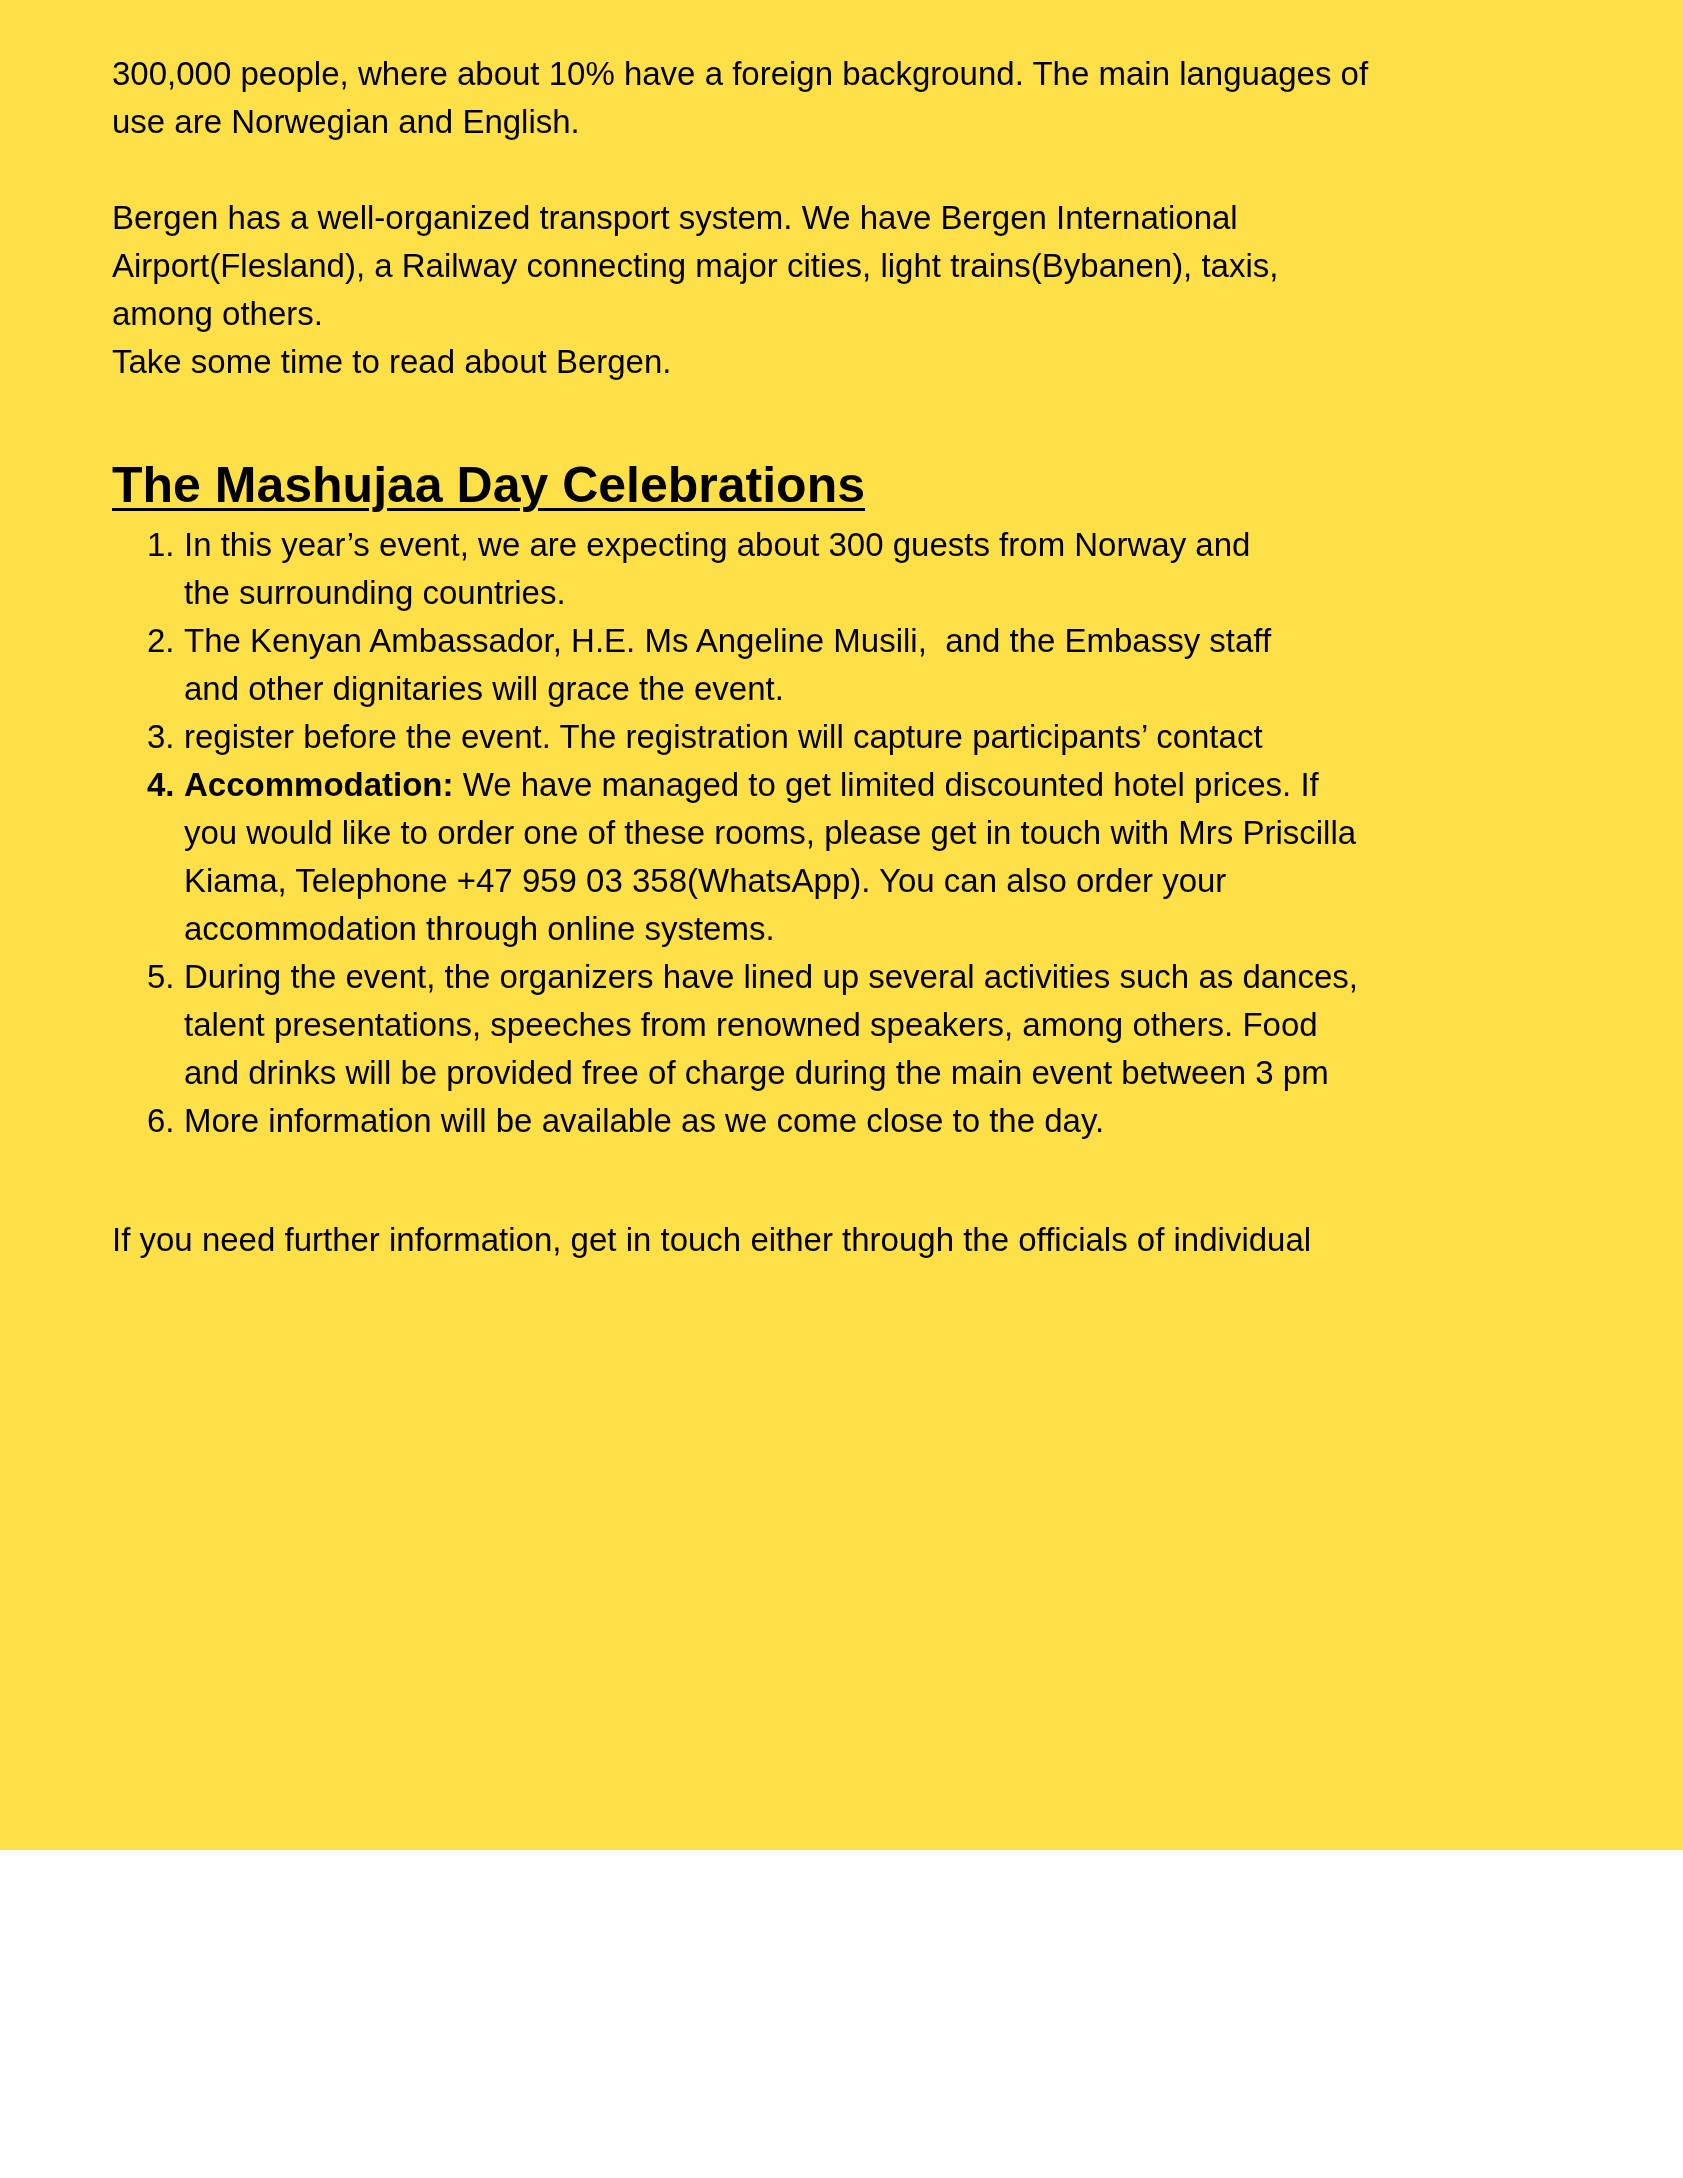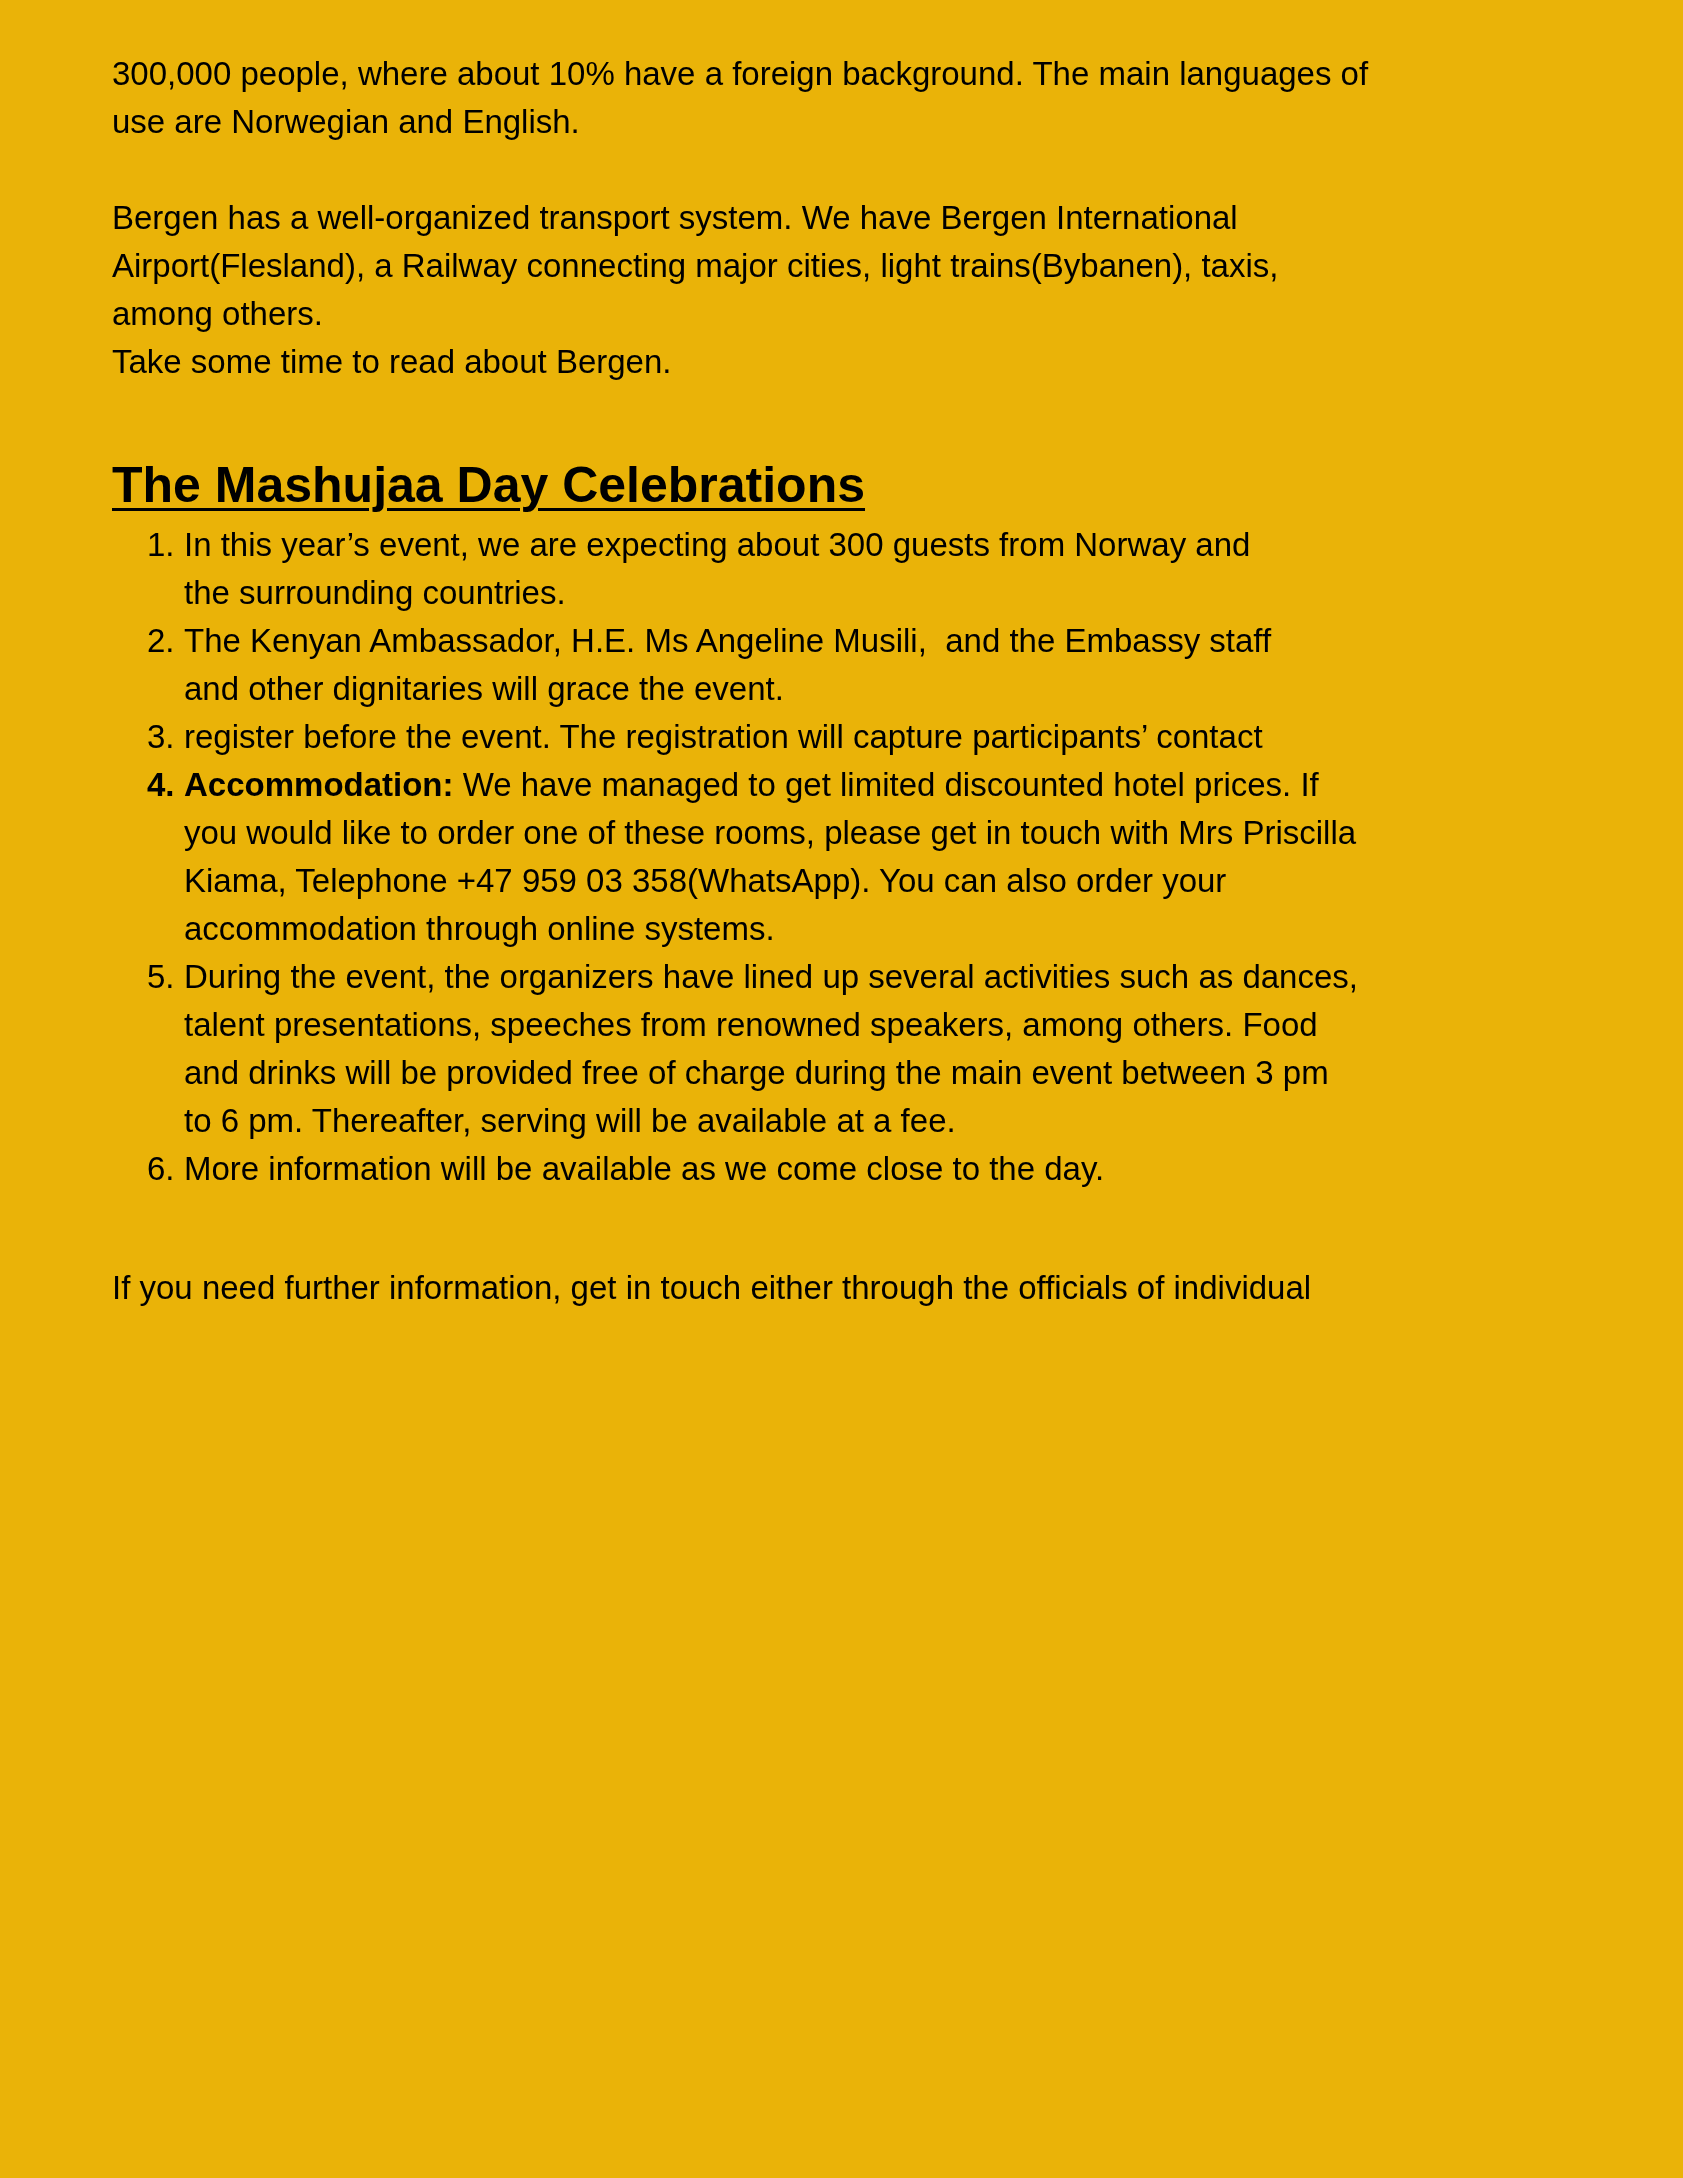--- a/index.html
+++ b/index.html
@@ -1,20 +1,20 @@
 <!DOCTYPE html>
 <html><head>
 <meta charset="utf-8">
 <style>
   html, body { margin: 0; padding: 0; background: #ffffff; }
   .page {
     position: relative;
     width: 1683px;
-    height: 2178px;
-    background: #eab308;
+    height: 1850px;
+    background: #fde047;
     font-family: "Liberation Sans", "DejaVu Sans", sans-serif;
     color: #000000;
     box-sizing: border-box;
     padding: 50px 107px 0 112px;
     overflow: hidden;
   }
   .line {
     font-size: 33px;
     line-height: 48px;
     white-space: pre;
@@ -104,21 +104,20 @@
         <div class="line">accommodation through online systems.</div>
       </div>
     </div>
 
     <div class="list-item">
       <div class="num">5.</div>
       <div class="li-lines">
         <div class="line">During the event, the organizers have lined up several activities such as dances,</div>
         <div class="line">talent presentations, speeches from renowned speakers, among others. Food</div>
         <div class="line">and drinks will be provided free of charge during the main event between 3 pm</div>
-        <div class="line">to 6 pm. Thereafter, serving will be available at a fee.</div>
       </div>
     </div>
 
     <div class="list-item">
       <div class="num">6.</div>
       <div class="li-lines">
         <div class="line">More information will be available as we come close to the day.</div>
       </div>
     </div>
 

